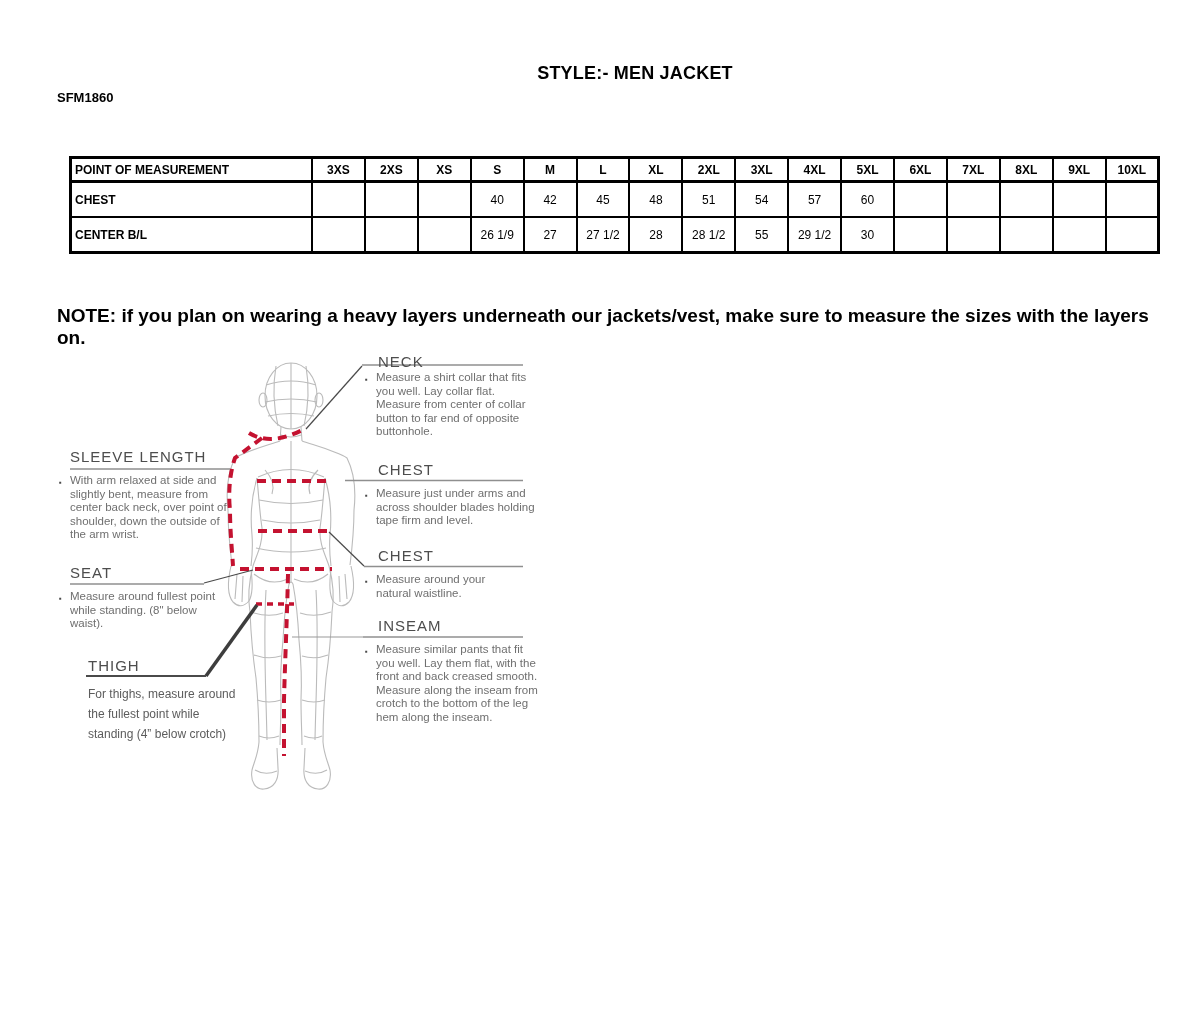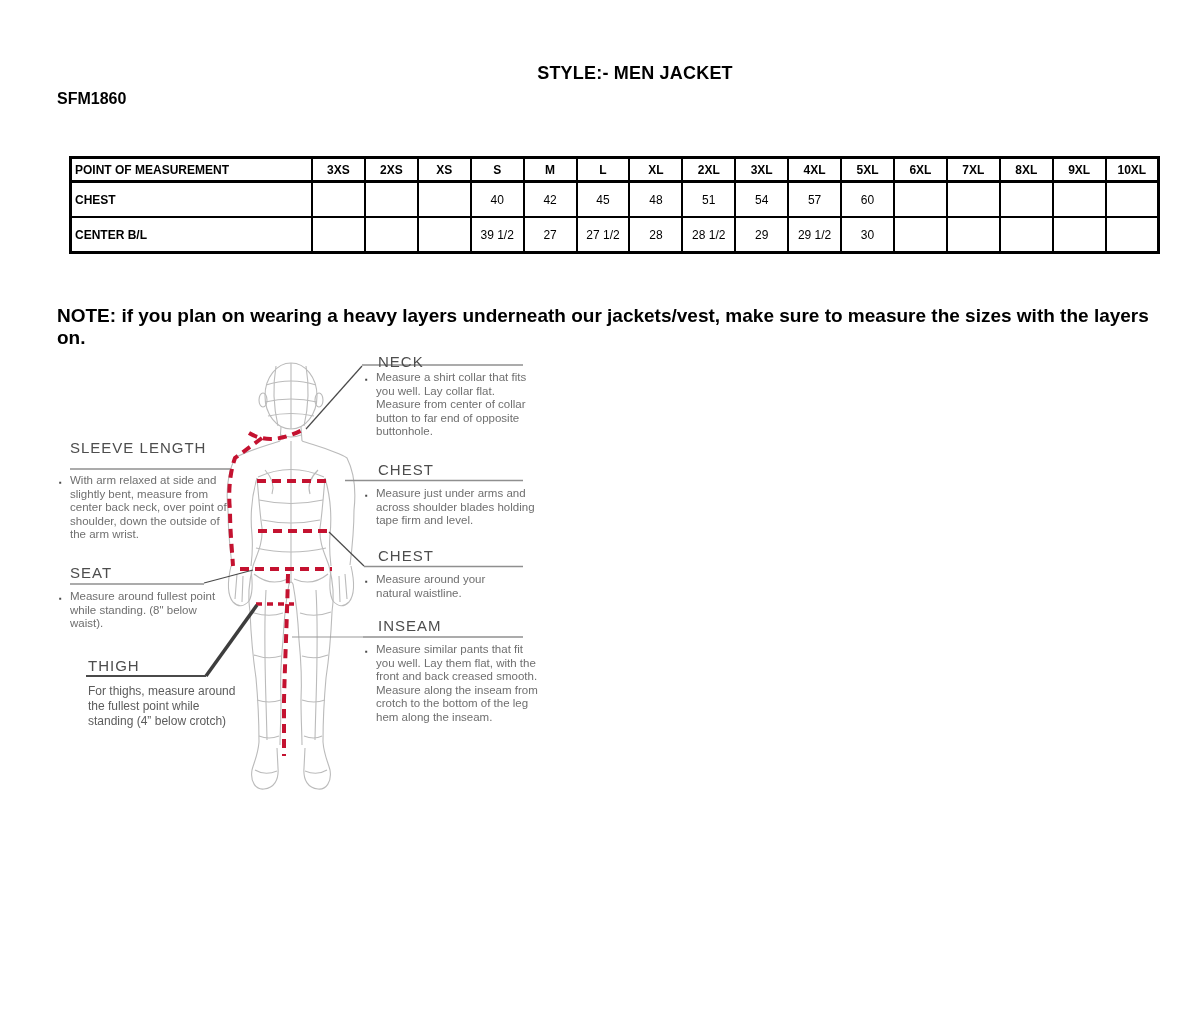--- a/index.html
+++ b/index.html
@@ -3,41 +3,41 @@
 <meta charset="utf-8">
 <style>
   html,body{margin:0;padding:0;}
   body{
     width:1200px;height:1026px;position:relative;background:#ffffff;
     font-family:"Liberation Sans",sans-serif;color:#000;overflow:hidden;
   }
   .abs{position:absolute;}
   
   .doc-title{left:75px;right:5px;top:63px;text-align:center;font-size:18px;font-weight:bold;letter-spacing:.2px;}
-  .style-code{left:57px;top:90px;font-size:16px;font-weight:bold;}
+  .style-code{left:57px;top:90px;font-size:13px;font-weight:bold;}
   
   .size-table-wrap{left:55px;top:156px;width:1091px;padding-left:14px;}
   table.size-table{border-collapse:collapse;width:100%;table-layout:fixed;}
   table.size-table th,table.size-table td{
     border:2px solid #000;font-size:12px;padding:0 3px;height:33px;
     text-align:center;vertical-align:middle;overflow:hidden;white-space:nowrap;
   }
   table.size-table thead th{height:21px;font-weight:bold;border-bottom:3px solid #000;}
   table.size-table .pom-col{width:233px;text-align:left;}
   table.size-table tbody th{font-weight:bold;text-align:left;}
   table.size-table{border:3px solid #000;}
   
   .note-line{left:57px;top:305px;font-size:19px;font-weight:bold;width:1100px;}
   
   .diagram{left:0;top:330px;width:600px;height:490px;}
   .diagram svg{position:absolute;left:0;top:0;}
   .dg-heading{position:absolute;font-size:15px;color:#4d4d4d;letter-spacing:1px;font-weight:normal;}
   .dg-desc{position:absolute;font-size:11.5px;line-height:13.6px;color:#6f6f6f;padding-left:12px;}
   .dg-desc .bullet{position:absolute;left:1px;top:2px;font-size:8px;color:#4a4a4a;}
-  .dg-desc.no-bullet{padding-left:0;font-size:12px;line-height:15px;color:#5c5c5c;}
+  .dg-desc.no-bullet{padding-left:0;font-size:12px;line-height:20px;color:#5c5c5c;}
 </style>
 </head>
 <body>
 
 <div class="abs doc-title">STYLE:- MEN JACKET</div>
 <div class="abs style-code">SFM1860</div>
 
 <div class="abs size-table-wrap">
   <table class="size-table">
     <thead>
@@ -79,26 +79,26 @@
           <td></td>
           <td></td>
           <td></td>
           <td></td>
         </tr>
         <tr>
           <th>CENTER B/L</th>
           <td></td>
           <td></td>
           <td></td>
-          <td>39 1/2</td>
+          <td>26 1/9</td>
           <td>27</td>
           <td>27 1/2</td>
           <td>28</td>
           <td>28 1/2</td>
-          <td>29</td>
+          <td>55</td>
           <td>29 1/2</td>
           <td>30</td>
           <td></td>
           <td></td>
           <td></td>
           <td></td>
           <td></td>
         </tr>
       </tbody>
   </table>
@@ -197,21 +197,21 @@
       <path d="M363,637 L523,637"></path>
       <path d="M70,469 L230,469"></path>
       <path d="M70,584 L204,584"></path>
       <path d="M86,676 L206,676" stroke="#4a4a4a" stroke-width="2"></path>
     </g>
   </svg>
 
   <div class="dg-heading" style="left:378px;top:15px;margin-top:8px;">NECK</div>
   <div class="dg-desc" style="left:364px;top:41px;width:158px;"><span class="bullet">▪</span><span>Measure a shirt collar that fits you well. Lay collar flat. Measure from center of collar button to far end of opposite buttonhole.</span></div>
 
-  <div class="dg-heading" style="left:70px;top:109px;">SLEEVE LENGTH</div>
+  <div class="dg-heading" style="left:70px;top:118px;">SLEEVE LENGTH</div>
   <div class="dg-desc" style="left:58px;top:144px;width:168px;"><span class="bullet">▪</span><span>With arm relaxed at side and slightly bent, measure from center back neck, over point of shoulder, down the outside of the arm wrist.</span></div>
 
   <div class="dg-heading" style="left:378px;top:131px;">CHEST</div>
   <div class="dg-desc" style="left:364px;top:157px;width:168px;"><span class="bullet">▪</span><span>Measure just under arms and across shoulder blades holding tape firm and level.</span></div>
 
   <div class="dg-heading" style="left:378px;top:217px;">CHEST</div>
   <div class="dg-desc" style="left:364px;top:243px;width:140px;"><span class="bullet">▪</span><span>Measure around your natural waistline.</span></div>
 
   <div class="dg-heading" style="left:70px;top:234px;">SEAT</div>
   <div class="dg-desc" style="left:58px;top:260px;width:148px;"><span class="bullet">▪</span><span>Measure around fullest point while standing. (8" below waist).</span></div>

